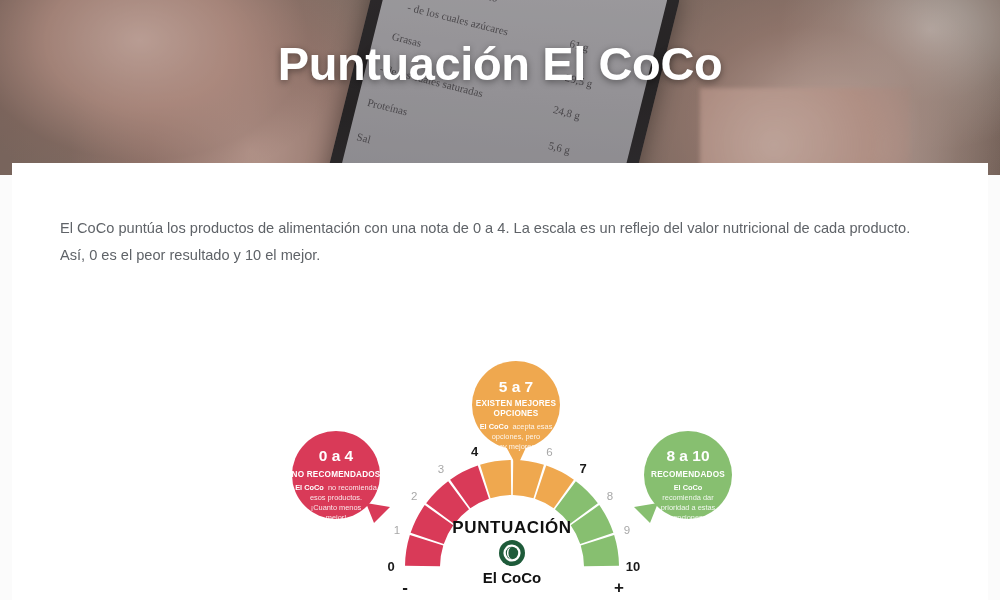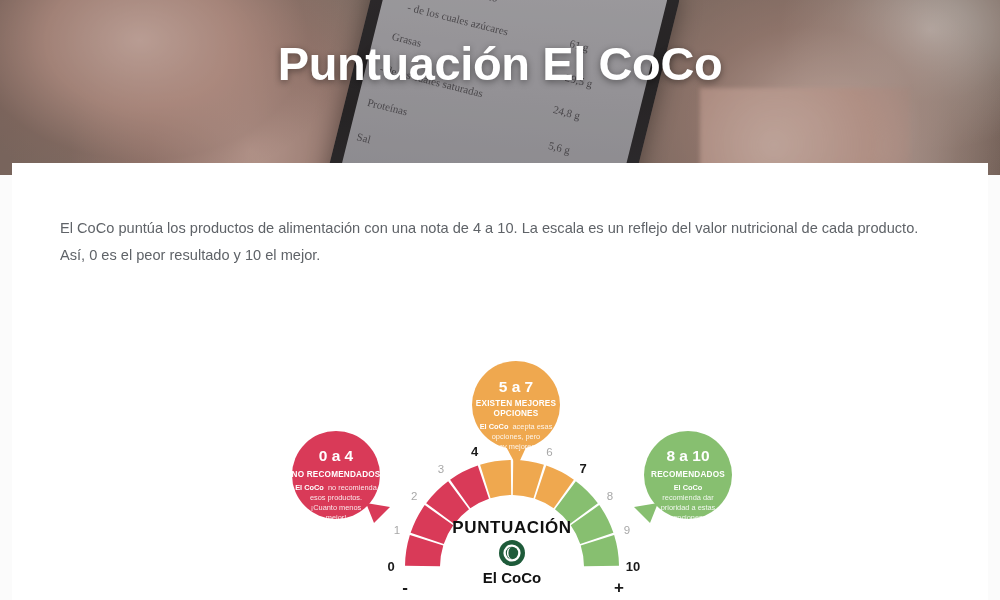--- a/index.html
+++ b/index.html
@@ -155,21 +155,21 @@
     </div>
 
     <div class="hero-finger"></div>
     <div class="hero-tint"></div>
 
     <h1 class="hero-title">Puntuación El CoCo</h1>
   </div>
 
   <div class="card">
 
-    <p class="body-text p1">El CoCo puntúa los productos de alimentación con una nota de 4 a 10. La escala es un reflejo del valor nutricional de cada producto. Así, 0 es el peor resultado y 10 el mejor.</p>
+    <p class="body-text p1">El CoCo puntúa los productos de alimentación con una nota de 0 a 4. La escala es un reflejo del valor nutricional de cada producto. Así, 0 es el peor resultado y 10 el mejor.</p>
 
 
     <div class="info">
       <svg width="440" height="245" viewBox="0 0 440 245">
 
         <g id="gauge-segments">
             <path d="M 113.00688542215539 210.78614954289512 A 107 107 0 0 1 117.8684007621517 180.0917497013775 L 151.2759332231301 190.52902783644095 A 72 72 0 0 0 148.00463318126344 211.18320343073316 Z" fill="#D93A58"></path>
             <path d="M 118.6186016019021 177.78286892730264 A 107 107 0 0 1 132.72726862824305 150.09305080273174 L 161.2744237498458 170.34298745604377 A 72 72 0 0 0 151.7807412648313 188.97538843706346 Z" fill="#D93A58"></path>
             <path d="M 134.15423542259248 148.1289995058765 A 107 107 0 0 1 156.1289995058765 126.15423542259249 L 177.02138284507578 154.23462570492205 A 72 72 0 0 0 162.23462570492205 169.02138284507578 Z" fill="#D93A58"></path>
             <path d="M 158.09305080273174 124.72726862824305 A 107 107 0 0 1 185.78286892730267 110.61860160190209 L 196.9753884370635 143.7807412648313 A 72 72 0 0 0 178.3429874560438 153.2744237498458 Z" fill="#D93A58"></path>

